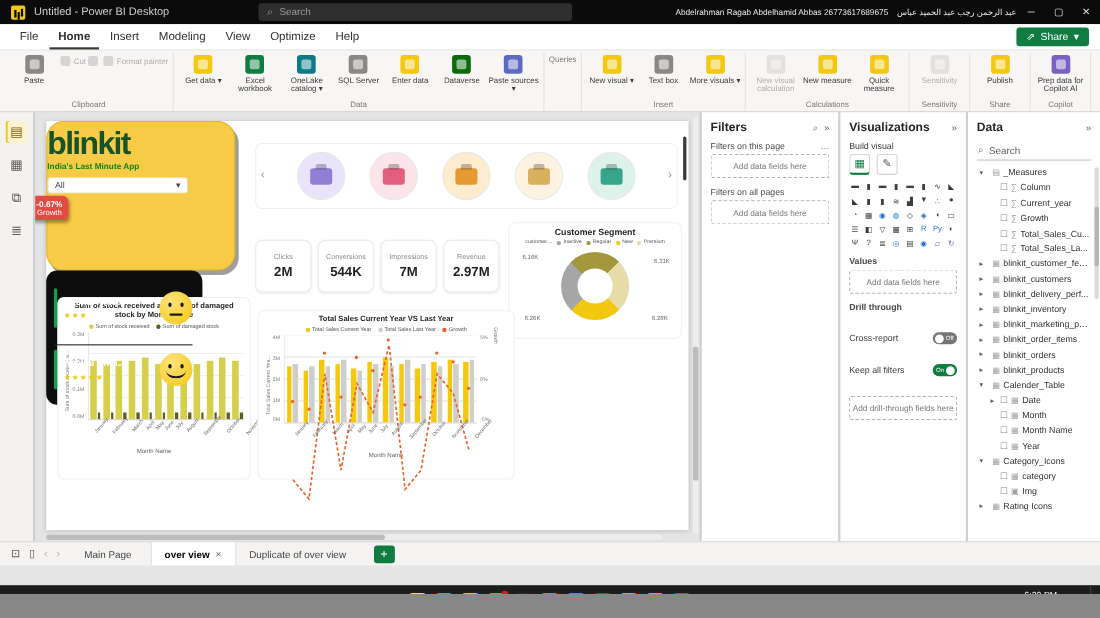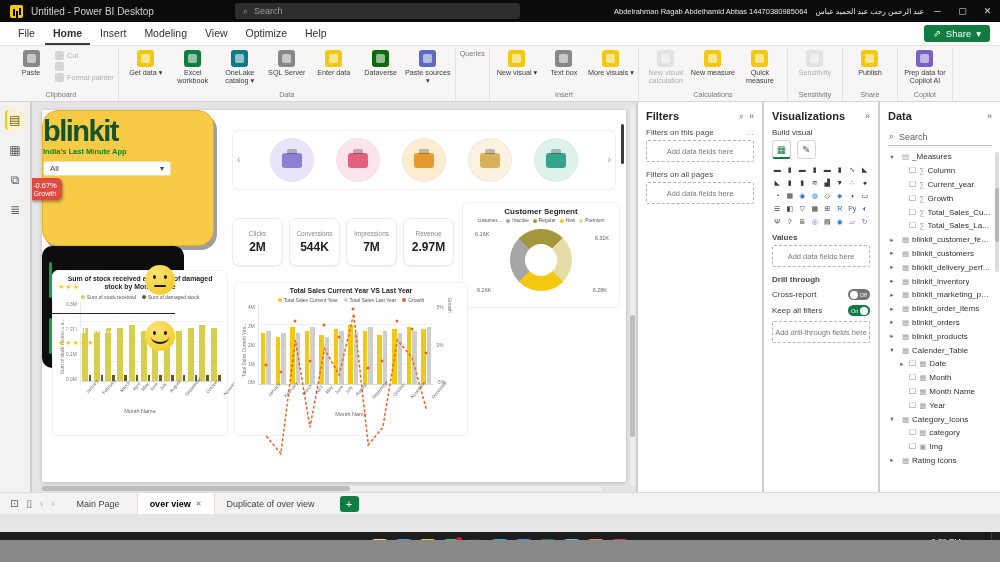--- a/index.html
+++ b/index.html
@@ -25,21 +25,21 @@
 
 .ribbon{position:absolute;top:46px;left:0;right:0;height:56px;background:#f7f6f5;border-bottom:1px solid #d7d5d3;display:flex;align-items:stretch;padding:2px 4px 0}
 .rgroup{display:flex;flex-direction:column;border-right:1px solid #e4e2e0;padding:0 4px}
 .rrow{display:flex;flex:1;align-items:flex-start;gap:1px}
 .rbtn{width:46px;display:flex;flex-direction:column;align-items:center;padding-top:2px}
 .rbtn.disabled{opacity:.4}
 .ricon{width:17px;height:17px;border-radius:3px;background:var(--c,#8a8886);margin-bottom:2px;position:relative}
 .ricon::after{content:"";position:absolute;inset:4px;border-radius:2px;background:rgba(255,255,255,.55)}
 .rlbl{font-size:7.2px;line-height:1.15;color:#3b3a39;text-align:center;max-height:18px;overflow:hidden}
 .rglabel{font-size:7.2px;color:#797775;text-align:center;padding:1px 0 2px}
-.clipcol{display:flex;flex-direction:column;gap:2px;padding-top:3px}
+.clipcol{display:flex;flex-direction:row;gap:2px;padding-top:3px}
 .clipsmall{display:flex;align-items:center;gap:3px;font-size:7.2px;color:#3b3a39}
 .clipsmall.disabled{opacity:.4}
 .sicon{width:9px;height:9px;border-radius:2px;background:#a8a6a4}
 
 
 .main{position:absolute;top:102px;left:0;height:390px;width:1000px;display:flex;gap:2px;background:#cfcfcf}
 .rail{width:30px;background:#f3f2f1;display:flex;flex-direction:column;align-items:center;padding-top:8px;gap:10px}
 .railicon{width:20px;height:20px;display:flex;align-items:center;justify-content:center;font-size:12px;color:#605e5c;border-radius:3px}
 .railicon.active{background:#fdf3d0;color:#7a5c00;box-shadow:inset 2px 0 0 #f2c811}
 .canvas{flex:1;background:#e4e4e4;position:relative;overflow:hidden}
@@ -57,21 +57,21 @@
 .dd{width:128px;height:15px;background:#fff;border-radius:3px;border:1px solid #eadfae;display:flex;align-items:center;justify-content:space-between;padding:0 6px;font-size:8px;color:#444}
 .pills{display:flex;gap:10px;margin-top:12px}
 .pill{background:linear-gradient(#1d9a44,#127a33);border-radius:9px;padding:4px 8px;display:flex;align-items:center;gap:5px;box-shadow:0 2px 3px rgba(0,0,0,.25)}
 .cart{position:relative;width:11px;height:8px;border:1.4px solid #fff;border-top:0;border-radius:0 0 2px 2px}
 .cart::before{content:"";position:absolute;left:-4px;top:-3px;width:5px;height:2px;border-top:1.4px solid #fff}
 .cart::after{content:"";position:absolute;bottom:-4px;left:1px;width:2.5px;height:2.5px;background:#fff;border-radius:50%;box-shadow:5px 0 0 #fff}
 .pcol{display:flex;flex-direction:column;align-items:center}
 .plab{font-size:6px;color:#d9f5e0}
 .pval{font-size:10px;font-weight:700;color:#fff}
 .gbadge{position:absolute;left:-14px;top:68px;background:#e14b42;border-radius:5px;padding:3px 5px;text-align:center;color:#fff;box-shadow:1px 2px 3px rgba(0,0,0,.35)}
-.gbv{font-size:7.5px;font-weight:400}
+.gbv{font-size:7.5px;font-weight:700}
 .gbl{font-size:7px}
 
 .carousel{left:190px;top:20px;width:384px;height:60px;display:flex;align-items:center;justify-content:space-evenly;padding:0 14px}
 .citem{width:44px;height:44px;border-radius:50%;border:1px solid #e8e8e8;display:flex;align-items:center;justify-content:center}
 .prod{width:20px;height:15px;border-radius:3px;background:var(--p,#999);position:relative}
 .prod::before{content:"";position:absolute;top:-4px;left:5px;width:10px;height:5px;border-radius:2px 2px 0 0;background:rgba(0,0,0,.25)}
 .cnav{position:absolute;top:22px;font-size:11px;color:#9a9a9a}
 .cnav.prev{left:4px}.cnav.next{right:4px}
 
 .kpirow{position:absolute;left:190px;top:108px;display:flex;gap:6px}
@@ -132,21 +132,21 @@
 .phead .pics{margin-left:auto;display:flex;gap:5px;font-size:9px;color:#605e5c;font-weight:400}
 .sectrow{display:flex;align-items:center;font-size:8px;color:#4a4a4a;margin:6px 0 2px}
 .sectrow .more{margin-left:auto;color:#8a8886}
 .dashbox{border:1px dashed #b5b2af;border-radius:2px;height:22px;display:flex;align-items:center;justify-content:center;font-size:7.5px;color:#7a7876;margin:3px 0 8px}
 .buildlab{font-size:8px;color:#3b3a39;margin-bottom:3px}
 .modes{display:flex;gap:6px;margin-bottom:5px}
 .mode{width:19px;height:19px;border:1px solid #d6d4d2;border-radius:3px;display:flex;align-items:center;justify-content:center;font-size:10px;color:#605e5c}
 .mode.active{border-bottom:2px solid #107c41;color:#107c41}
 .vizgrid{display:grid;grid-template-columns:repeat(8,1fr);gap:2px;margin:2px 0 6px}
 .vcell{height:11px;display:flex;align-items:center;justify-content:center;font-size:7px;color:var(--c,#3d3c3b)}
-.togrow{display:flex;align-items:center;font-size:8px;color:#3b3a39;margin:5px 0}
+.togrow{display:flex;align-items:center;font-size:8px;color:#3b3a39;margin:18px 0}
 .toggle{margin-left:auto;width:22px;height:11px;border-radius:6px;background:#767472;position:relative;display:flex;align-items:center;color:#fff;font-size:5.5px}
 .toggle .knob{position:absolute;top:1.5px;left:2px;width:8px;height:8px;border-radius:50%;background:#fff}
 .toggle .st{position:absolute;right:3px}
 .toggle.on{background:#107c41}
 .toggle.on .knob{left:auto;right:2px}
 .toggle.on .st{right:auto;left:3px}
 .searchrow{display:flex;align-items:center;gap:5px;font-size:9px;color:#605e5c;border-bottom:1px solid #c8c6c4;padding:3px 1px;margin-bottom:4px}
 .tree{font-size:8px;color:#323130}
 .trow{display:flex;align-items:center;gap:3px;height:13.8px;white-space:nowrap;overflow:hidden;padding-left:calc(var(--lvl,0) * 10px)}
 .tchev{width:8px;font-size:6.5px;color:#605e5c;text-align:center}
@@ -190,21 +190,21 @@
 <div class="screen">
 
   <div class="titlebar">
     <div class="appicon"></div>
     <span>Untitled - Power BI Desktop</span>
     <div class="tsearch">
       <span>⌕</span>
       <span>Search</span>
     </div>
     <div class="tb-right">
-      <span>Abdelrahman Ragab Abdelhamid Abbas 14470380985064</span>
+      <span>Abdelrahman Ragab Abdelhamid Abbas 26773617689675</span>
       <span dir="rtl">عبد الرحمن رجب عبد الحميد عباس</span>
     </div>
     <div class="winbtns">
       <div class="winbtn">─</div>
       <div class="winbtn">▢</div>
       <div class="winbtn">✕</div>
     </div>
   </div>
 
   <div class="menubar">

